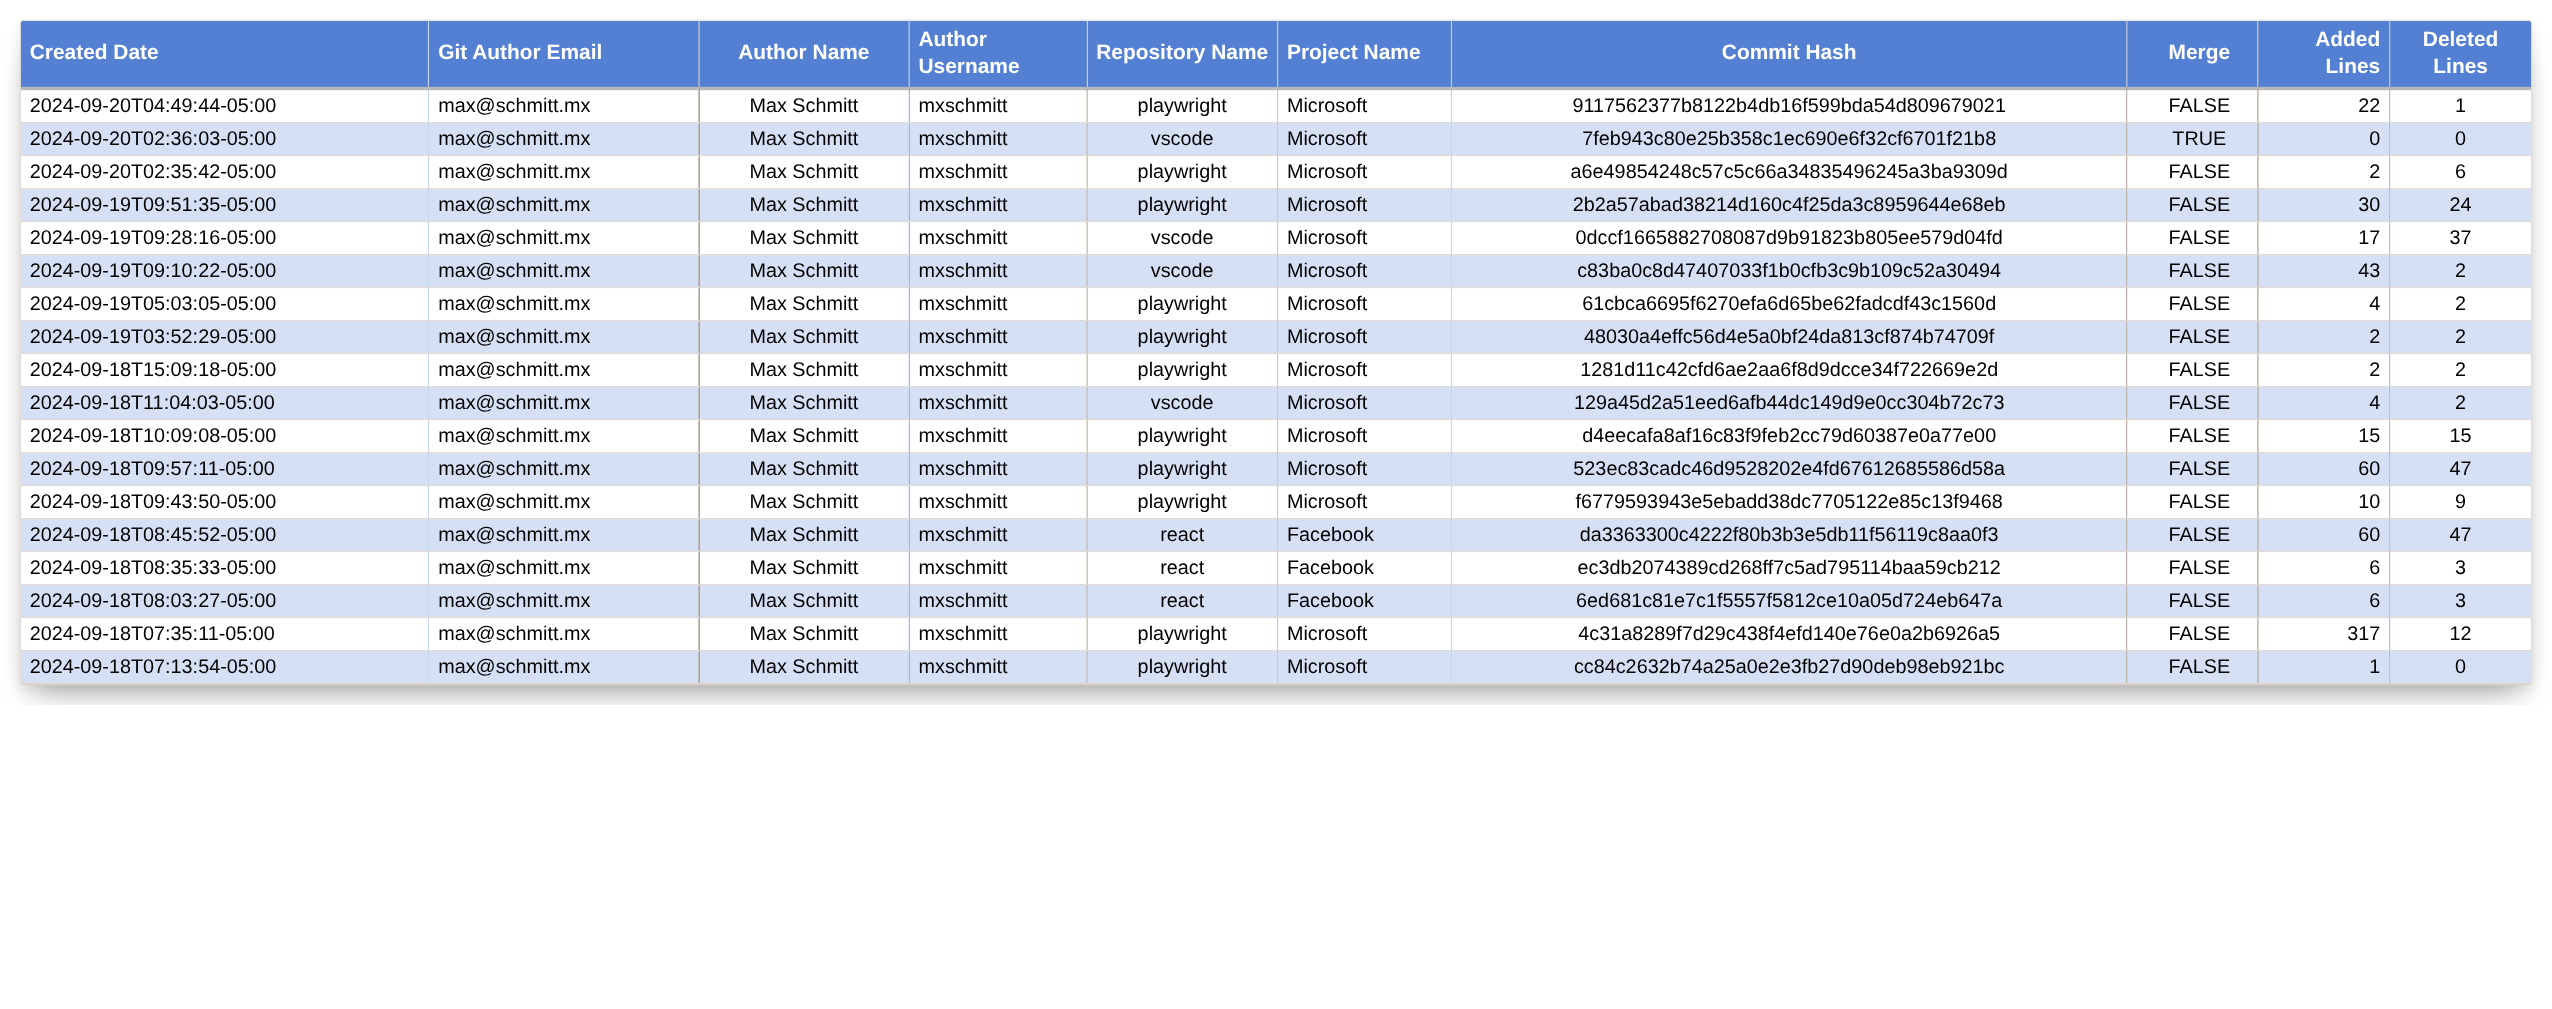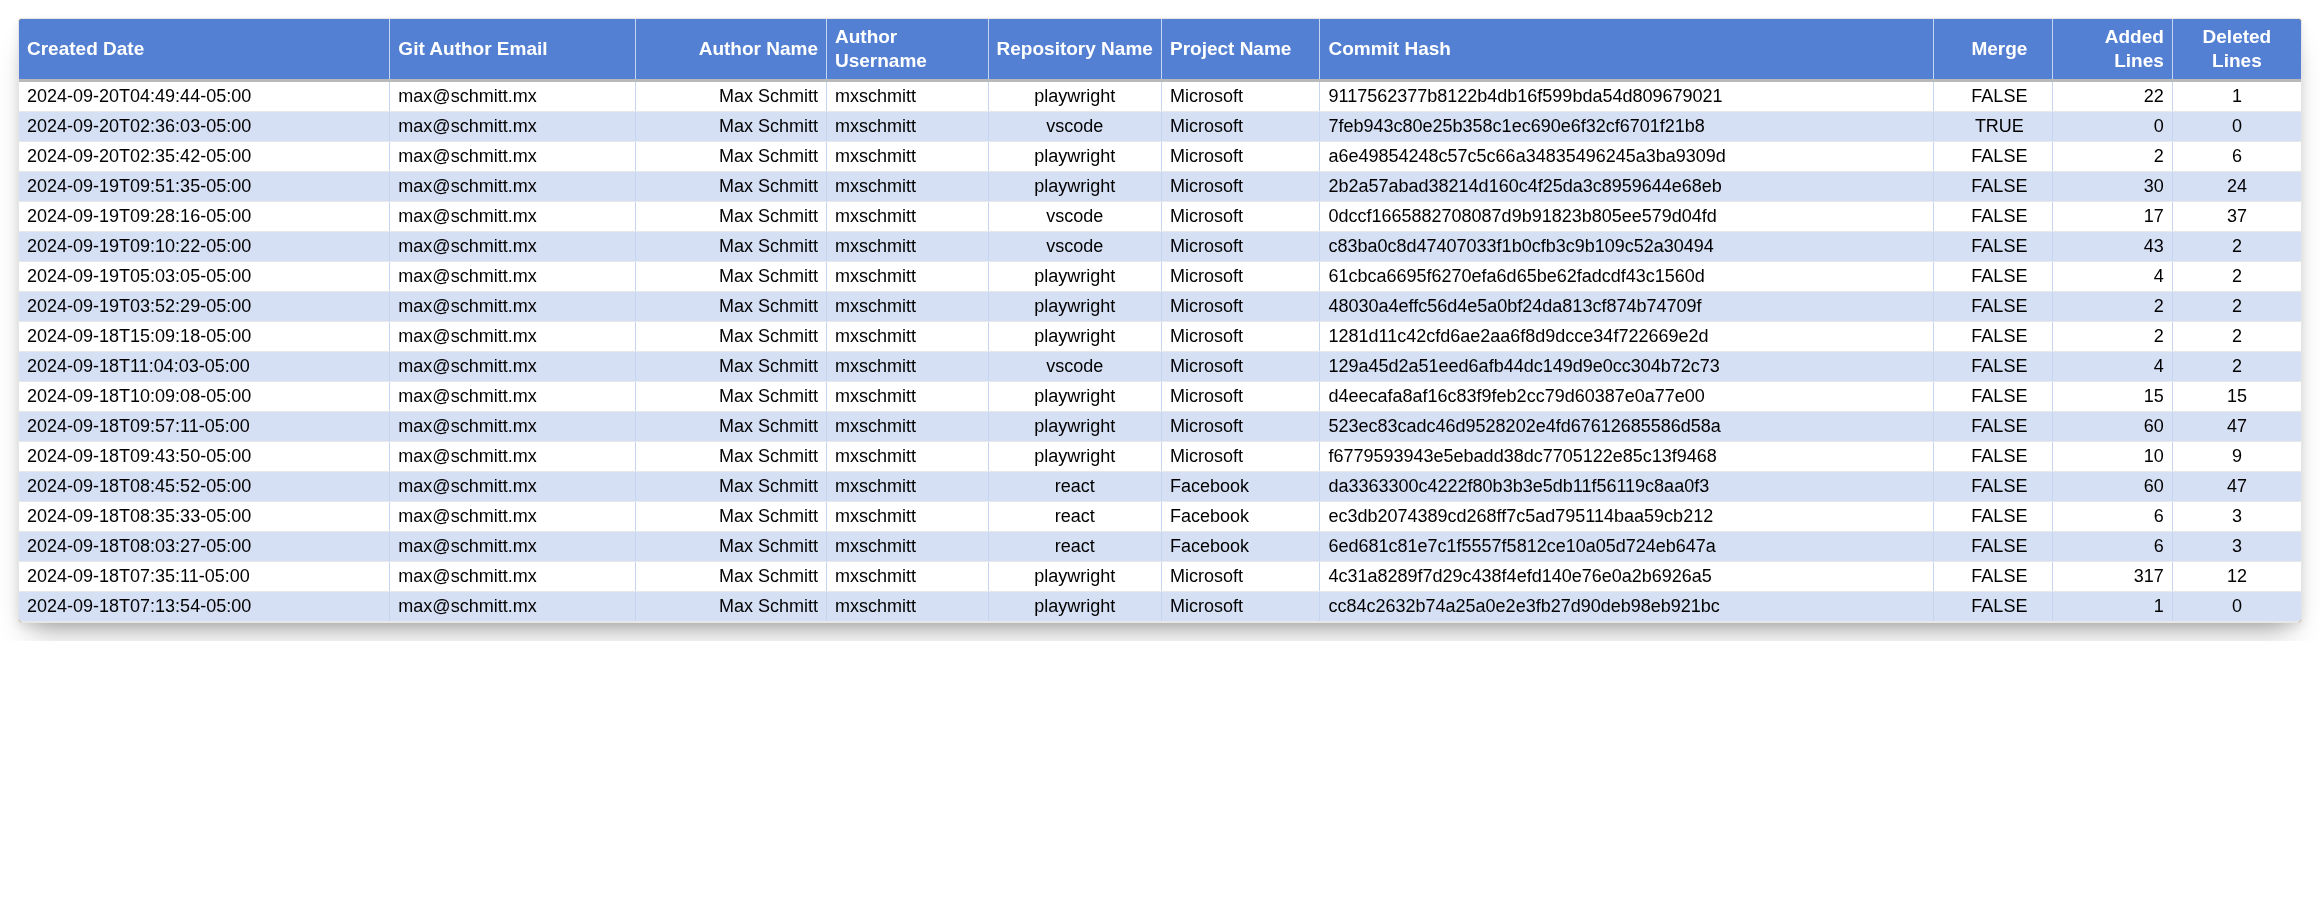--- a/index.html
+++ b/index.html
@@ -44,25 +44,25 @@
     text-overflow: clip;
     color: #000;
     height: 30px;
     vertical-align: middle;
   }
   tbody td:last-child { border-right: none; }
   tbody tr:nth-child(even) td { background: #d6e0f5; }
   tbody tr:nth-child(odd)  td { background: #ffffff; }
   .col-created   { width: 248px; text-align: left; }
   .col-email     { width: 164px; text-align: left; }
-  .col-author    { width: 128px; text-align: right; }
+  .col-author    { width: 128px; text-align: center; }
   .col-username  { width: 108px; text-align: left; }
   .col-repo      { width: 116px; text-align: center; }
   .col-project   { width: 106px; text-align: left; }
-  .col-hash      { width: 410px; text-align: left; }
+  .col-hash      { width: 410px; text-align: center; }
   .col-merge     { width: 80px;  text-align: center; padding-left: 21px; }
   .col-added     { width: 80px;  text-align: right; }
   .col-deleted   { width: 86px;  text-align: center; }
 </style>
 </head>
 <body>
 
 <div class="wrap">
   <table>
     <thead>

